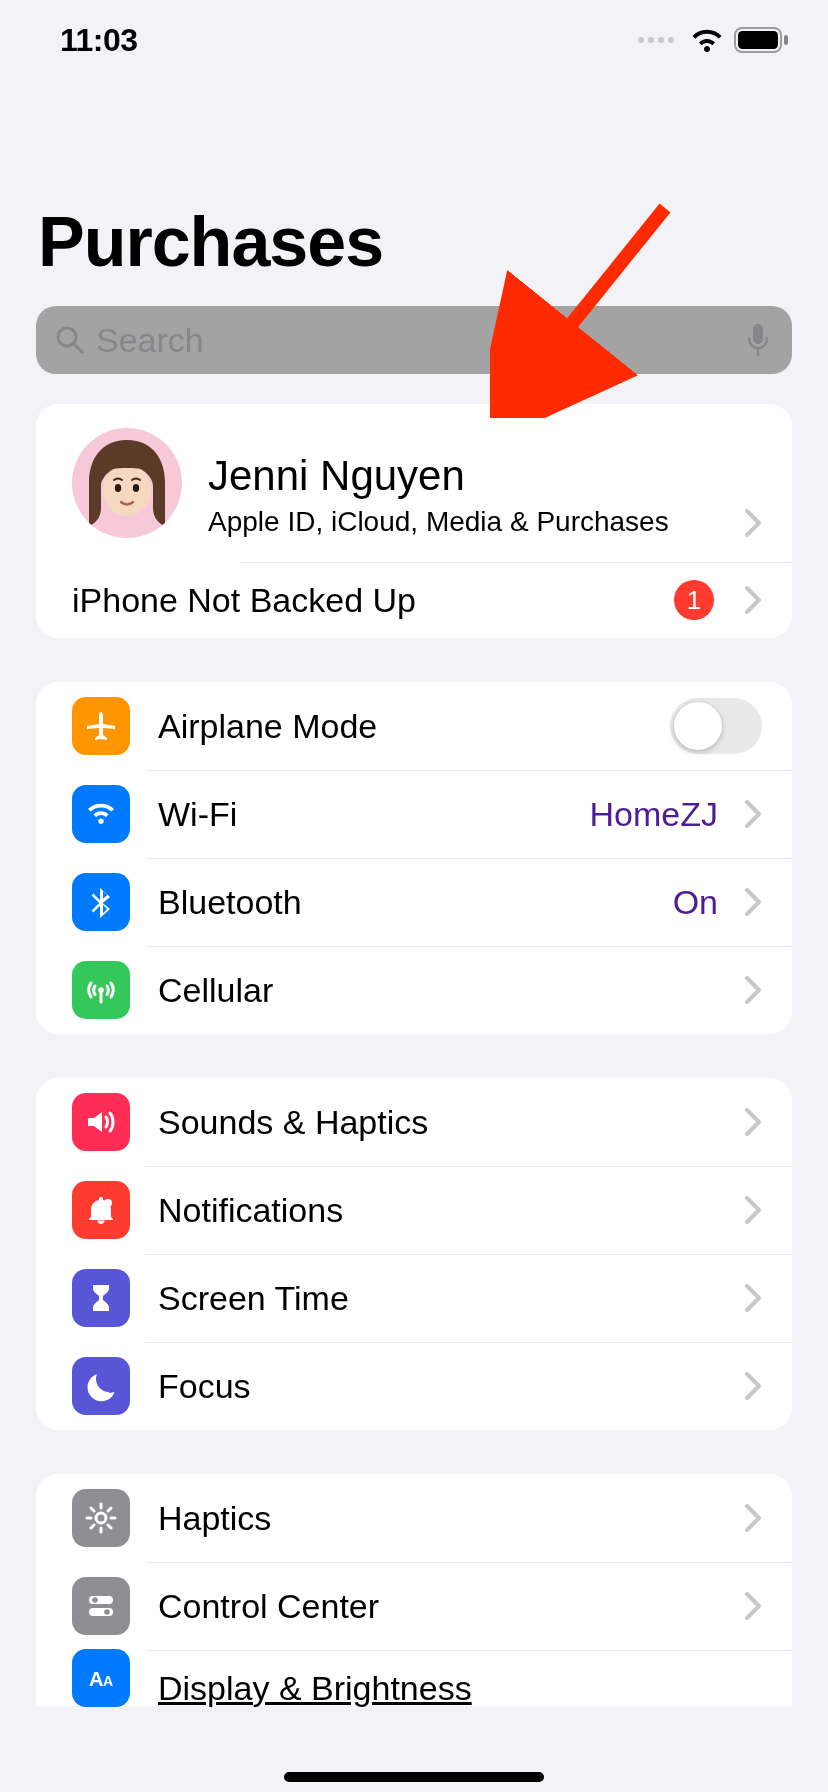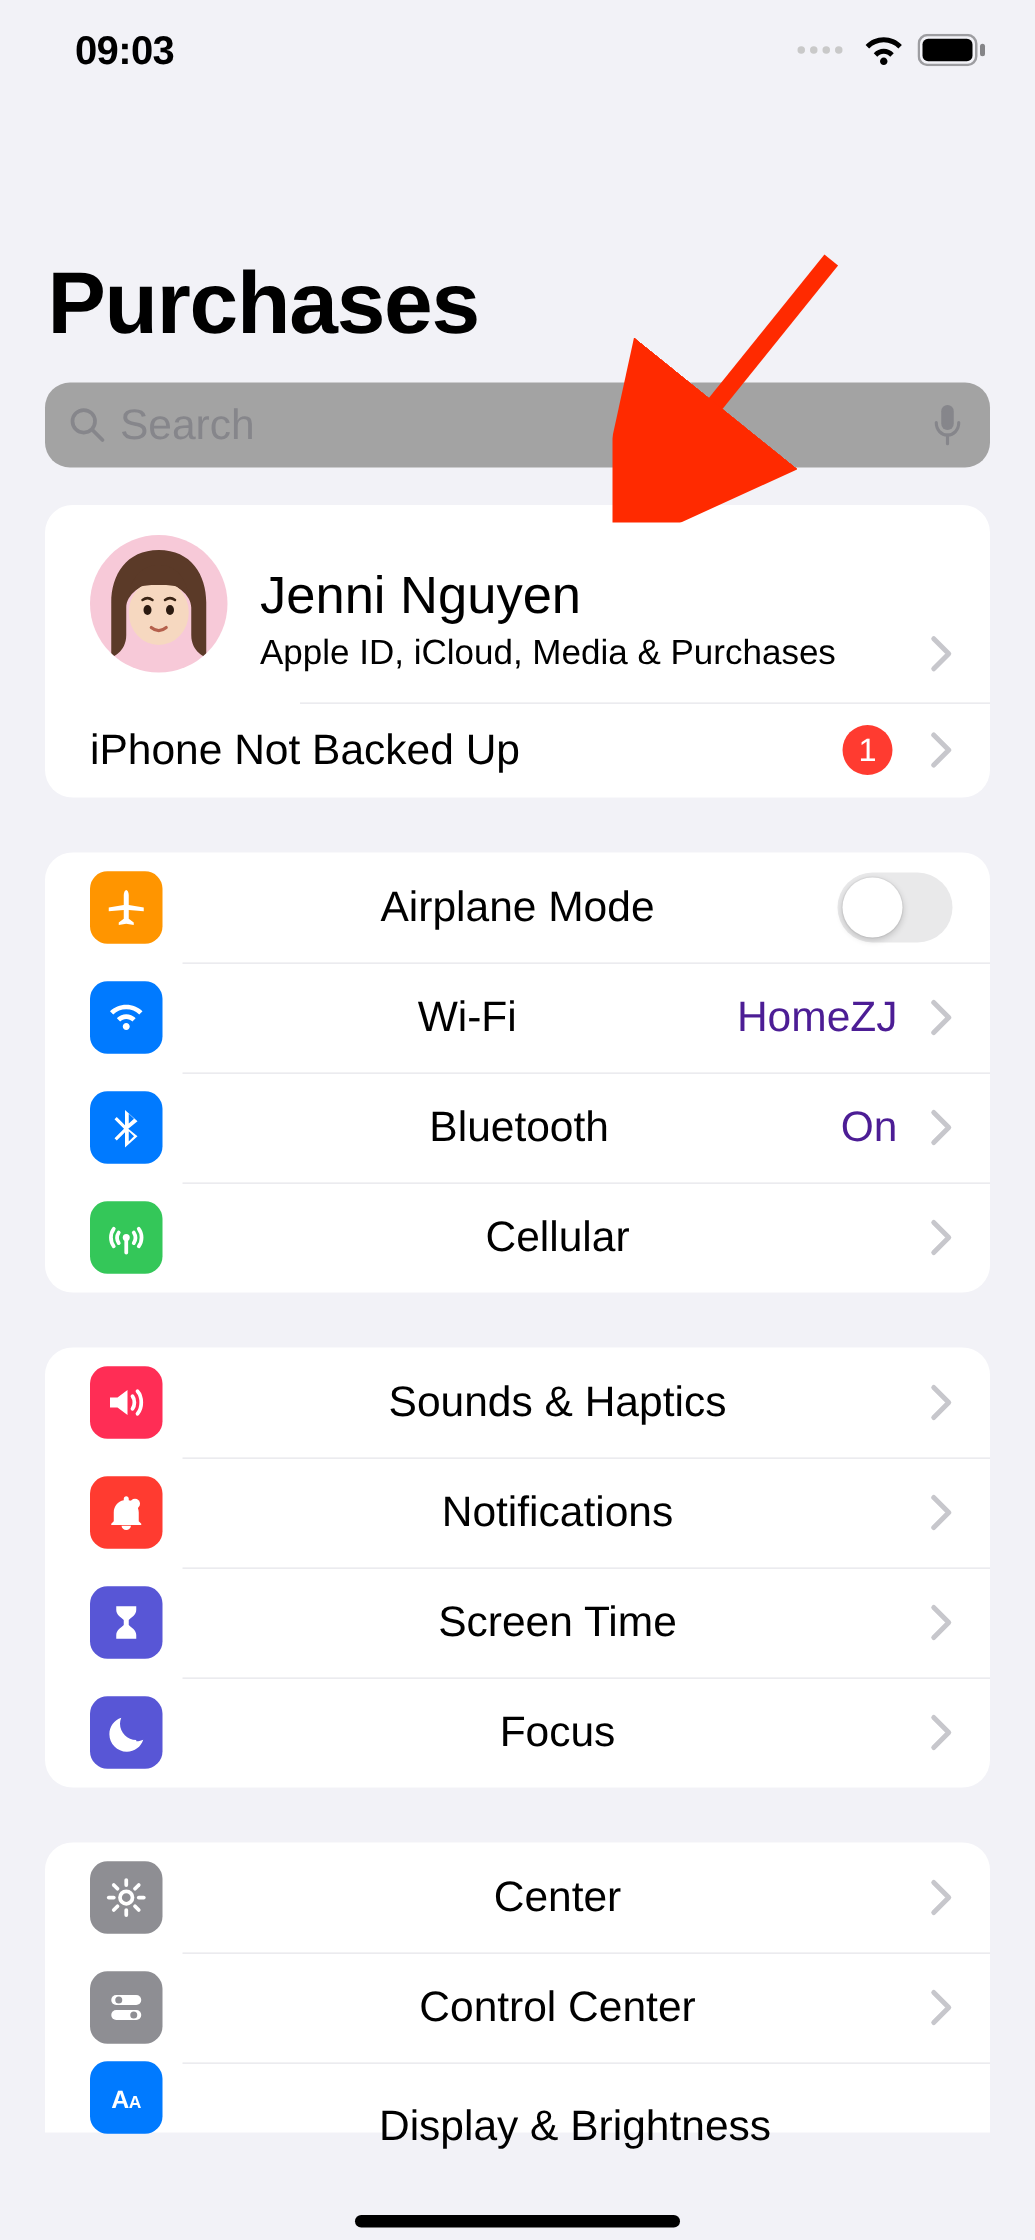--- a/index.html
+++ b/index.html
@@ -141,21 +141,21 @@
     height:1px;
     background:#e5e5ea;
   }
   .row .ic {
     width:58px; height:58px;
     border-radius:14px;
     display:flex; align-items:center; justify-content:center;
     flex:0 0 auto;
     margin-right: 28px;
   }
-  .row .label { font-size: 34px; flex:1;text-align:center; }
+  .row .label { font-size: 34px; flex:1; }
   .row .value { font-size: 34px; color:#4c1d95; margin-right: 16px; }
 
   
   .toggle {
     width: 92px;
     height: 56px;
     background: #e9e9ea;
     border-radius: 28px;
     position:relative;
     flex:0 0 auto;
@@ -186,21 +186,22 @@
   
   .block.group4 {
     border-bottom-left-radius: 0;
     border-bottom-right-radius: 0;
   }
   .row.cut {
     height: 56px;
   }
   .row.cut .label {
     position:relative;
-    top:23px;
+    top:10px;
+    text-decoration:underline;
   }
 
   
   .annotation-arrow {
     position:absolute;
     left: 490px;
     top: 198px;
     pointer-events:none;
   }
 
@@ -213,21 +214,21 @@
     width: 260px;
     height: 10px;
     background:#000;
     border-radius: 6px;
   }
 </style>
 </head>
 <body>
 
 <div class="status-bar">
-  <div class="status-time">09:03</div>
+  <div class="status-time">11:03</div>
   <div class="status-right">
     <div class="dots">
       <span></span>
         <span></span>
         <span></span>
         <span></span>
     </div>
     <svg class="wifi-ic" width="34" height="26" viewBox="0 0 34 26">
       <path fill="#000" d="M17 25c1.6 0 3-1.3 3-3 0-1.4-1.3-3-3-3s-3 1.6-3 3c0 1.7 1.4 3 3 3zM9 15.5c2.1-2.2 5-3.5 8-3.5s5.9 1.3 8 3.5l-2.8 2.8c-1.4-1.4-3.2-2.3-5.2-2.3s-3.8.9-5.2 2.3L9 15.5zM2.5 9C6.3 5 11.4 2.8 17 2.8S27.7 5 31.5 9l-2.8 2.8C25.6 8.6 21.5 6.8 17 6.8S8.4 8.6 5.3 11.8L2.5 9z"></path>
     </svg>
@@ -411,21 +412,21 @@
             <line x1="18" y1="28" x2="18" y2="32"></line>
             <line x1="4" y1="18" x2="8" y2="18"></line>
             <line x1="28" y1="18" x2="32" y2="18"></line>
             <line x1="8" y1="8" x2="11" y2="11"></line>
             <line x1="25" y1="25" x2="28" y2="28"></line>
             <line x1="8" y1="28" x2="11" y2="25"></line>
             <line x1="25" y1="11" x2="28" y2="8"></line>
           </g>
         </svg>
     </div>
-    <div class="label">Center</div>
+    <div class="label">Haptics</div>
     <svg class="chevron" width="18" height="30" viewBox="0 0 18 30">
         <polyline points="3,3 15,15 3,27" fill="none" stroke="#c7c7cc" stroke-width="4" stroke-linecap="round" stroke-linejoin="round"></polyline>
       </svg>
   </div>
 
   <div class="row">
     <div class="ic gray">
       <svg width="36" height="36" viewBox="0 0 36 36">
         <rect x="6" y="8" width="24" height="8" rx="4" fill="#fff"></rect>
         <circle cx="12" cy="12" r="2.8" fill="#8e8e93"></circle>

